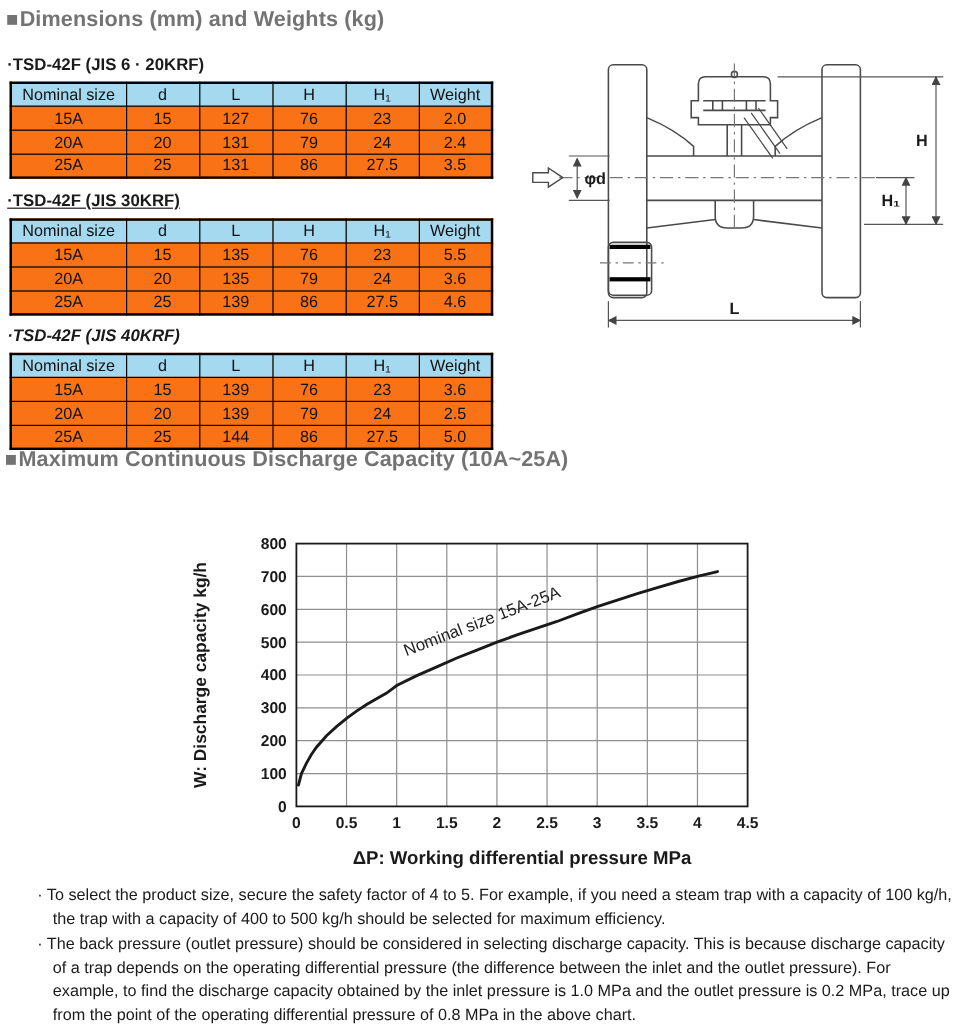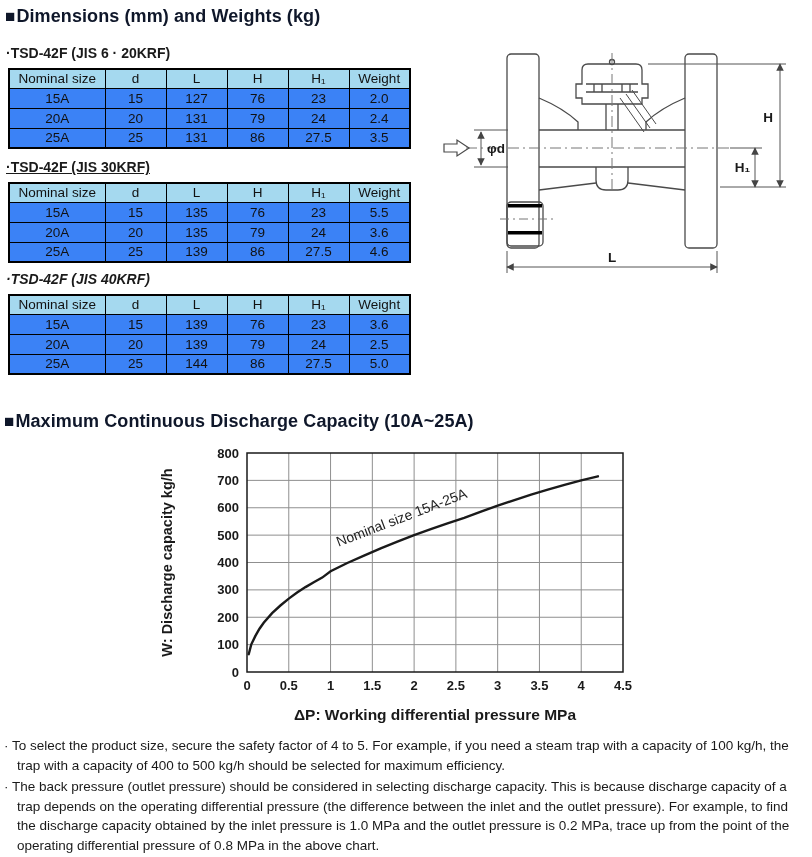--- a/index.html
+++ b/index.html
@@ -3,46 +3,46 @@
 <meta charset="utf-8">
 <style>
   * { box-sizing: border-box; }
   html,body { margin:0; padding:0; }
   body {
     width:812px; height:857px; position:relative; overflow:hidden;
     background:#ffffff; color:#111;
     font-family:"Liberation Sans", sans-serif;
   }
   .sec-heading {
-    position:absolute; font-size:18px; font-weight:bold; color:#0f172a;
+    position:absolute; font-size:18px; font-weight:bold; color:#737373;
     letter-spacing:0.1px; white-space:nowrap;
   }
   .sec-heading .marker { font-size:17px; margin-right:1px; }
   .tbl-title {
     position:absolute; font-size:14px; font-weight:bold; color:#1a1a1a; white-space:nowrap;
   }
   table.dim {
     position:absolute; border-collapse:collapse; table-layout:fixed; width:401px;
-    font-size:13.5px; border:2px solid #000; background:#3b82f6;
+    font-size:13.5px; border:2px solid #000; background:#f97316;
   }
   table.dim th, table.dim td {
     border:1px solid #000; text-align:center; padding:0; height:20px;
     font-weight:normal; color:#111;
   }
   table.dim th { background:#a5d9ef; height:19px; }
   table.dim col.c0 { width:96px; }
   table.dim col.cn { width:61px; }
   #valve-diagram { position:absolute; left:428px; top:40px; }
   #capacity-chart { position:absolute; left:150px; top:440px; }
   svg text { font-family:"Liberation Sans", sans-serif; }
   .notes {
     position:absolute; left:4px; top:736px; width:790px;
     font-size:13.5px; line-height:19.5px; color:#1a1a1a;
   }
-  .note { padding-left:13px; text-indent:-13px; margin-bottom:2px; }
+  .note { padding-left:13px; text-indent:-13px; margin-bottom:2px;margin-left:27px; }
 </style>
 </head>
 <body>
 
 <div class="sec-heading" style="left:5px; top:6px;">
   <span class="marker">■</span><span>Dimensions (mm) and Weights (kg)</span>
 </div>
 
 <div class="tbl-title" style="left:6px; top:45px;">·TSD-42F (JIS 6 · 20KRF)</div>
 <table class="dim" style="left:8px; top:68px;">
@@ -244,21 +244,21 @@
     <line x1="53" y1="92" x2="53" y2="125" marker-start="url(#arr)" marker-end="url(#arr)"></line>
   </g>
   <g fill="#1a1a1a" font-size="13.5" font-weight="bold">
     <text x="345" y="82" text-anchor="end">H</text>
     <text x="322" y="132" text-anchor="end">H₁</text>
     <text x="184" y="222" text-anchor="middle">L</text>
     <text x="59" y="113" text-anchor="start">φd</text>
   </g>
 </svg>
 
-<div class="sec-heading" style="left:4px; top:411px;">
+<div class="sec-heading" style="left:4px; top:372px;">
   <span class="marker">■</span><span>Maximum Continuous Discharge Capacity (10A~25A)</span>
 </div>
 
 <svg id="capacity-chart" width="520" height="290" viewBox="0 0 520 290">
     <line x1="138.77777777777777" y1="13" x2="138.77777777777777" y2="232" stroke="#8f8f8f" stroke-width="1"></line>
     <line x1="180.55555555555554" y1="13" x2="180.55555555555554" y2="232" stroke="#8f8f8f" stroke-width="1"></line>
     <line x1="222.33333333333331" y1="13" x2="222.33333333333331" y2="232" stroke="#8f8f8f" stroke-width="1"></line>
     <line x1="264.1111111111111" y1="13" x2="264.1111111111111" y2="232" stroke="#8f8f8f" stroke-width="1"></line>
     <line x1="305.8888888888889" y1="13" x2="305.8888888888889" y2="232" stroke="#8f8f8f" stroke-width="1"></line>
     <line x1="347.66666666666663" y1="13" x2="347.66666666666663" y2="232" stroke="#8f8f8f" stroke-width="1"></line>

